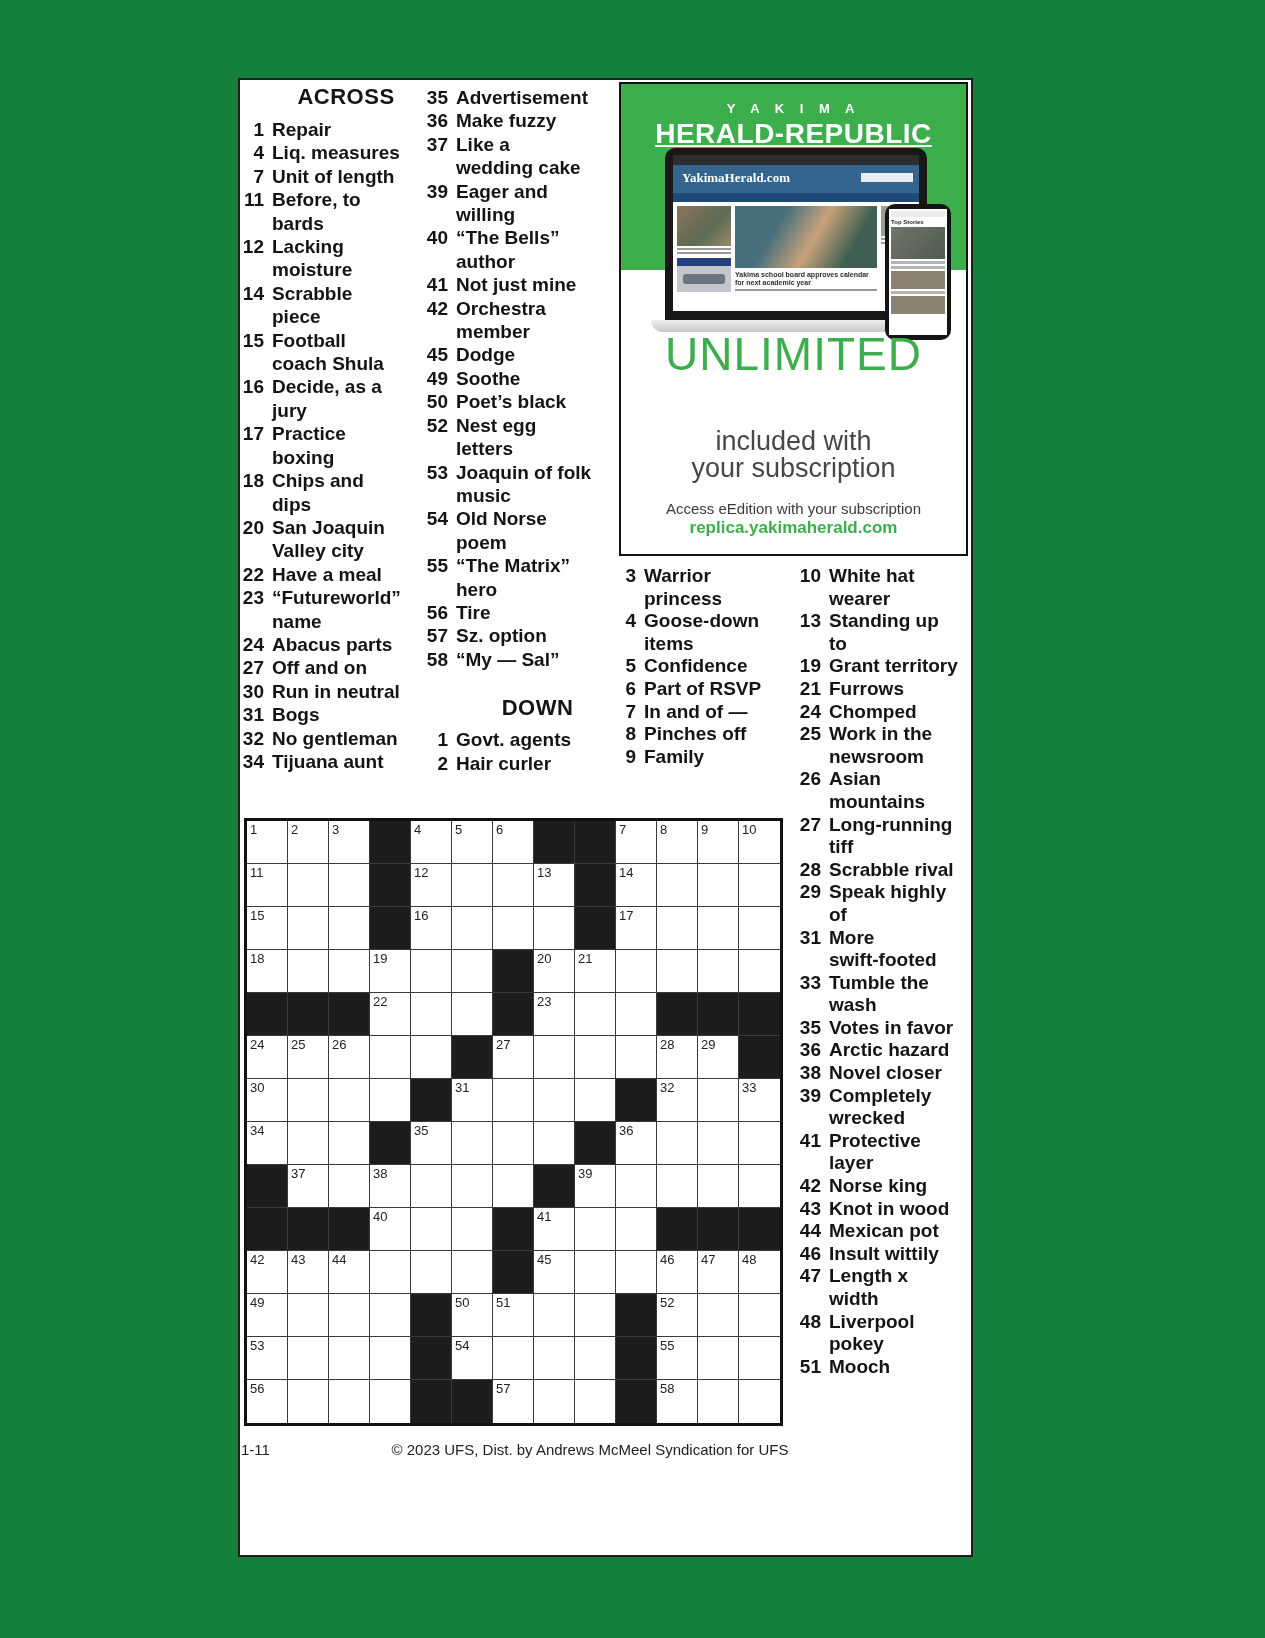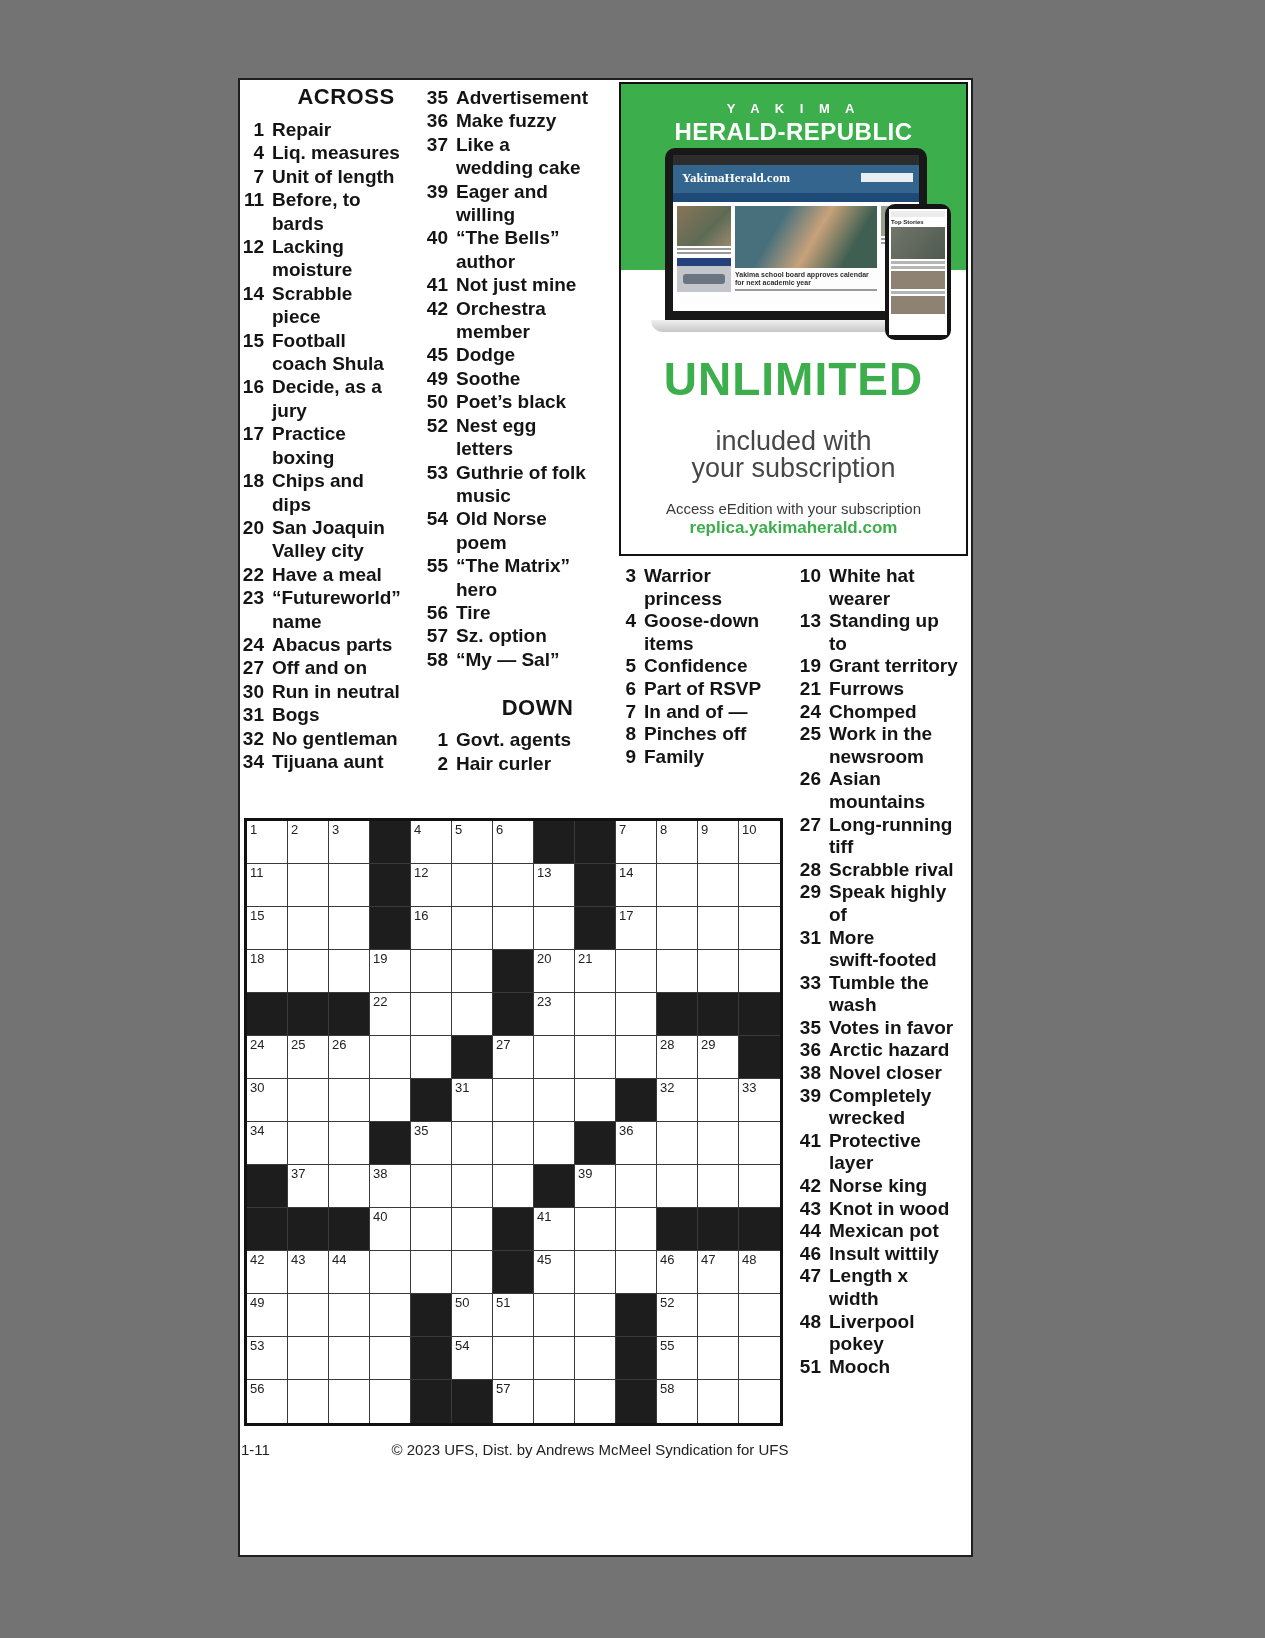--- a/index.html
+++ b/index.html
@@ -1,17 +1,17 @@
 <!DOCTYPE html>
 <html style="--green: #3cae4c; --blue: #33658e;"><head>
 <meta charset="utf-8">
 <style>
   * { margin:0; padding:0; box-sizing:border-box; }
   body { background:#ffffff; font-family:"Liberation Sans","DejaVu Sans",sans-serif; }
-  .canvas { position:relative; width:1265px; height:1638px; background:#737373; overflow:hidden; }
+  .canvas { position:relative; width:1265px; height:1638px; background:#15803d; overflow:hidden; }
 
   .page-frame { position:absolute; left:238px; top:78px; width:735px; height:1479px;
                 border:2px solid #1f1f1f; background:#fff; }
 
   
   .clue-col { position:absolute; color:#141414; }
   .col-header { font-size:22px; font-weight:bold; letter-spacing:.5px; text-align:center;
                 padding-left:28px; margin-bottom:8px; color:#141414; }
   .clue { display:flex; font-size:19px; font-weight:bold; line-height:23.4px; }
   .c3 .clue, .c4 .clue { line-height:22.6px; }
@@ -24,21 +24,21 @@
   #col3 { left:620px; top:565px; width:180px; }
   #col4 { left:795px; top:565px; width:182px; }
   #down-header { margin-top:24px; margin-bottom:7px; }
 
   
   #ad { position:absolute; left:619px; top:82px; width:349px; height:474px;
         border:2px solid #111; background:#fff; overflow:hidden; }
   .ad-green { position:absolute; left:0; top:0; right:0; height:186px;
               background:var(--green,#3cae4c); text-align:center; }
   .ad-kicker { margin-top:17px; color:#fff; font-size:13px; font-weight:bold; letter-spacing:6px; }
-  .ad-brand  { margin-top:2px; color:#fff; font-size:24px; font-weight:bold; letter-spacing:0.5px; }
+  .ad-brand  { margin-top:2px; color:#fff; font-size:28px; font-weight:bold; letter-spacing:0.5px;text-decoration:underline; }
 
   .laptop { position:absolute; left:30px; top:64px; width:290px; }
   .laptop-screen { width:262px; margin:0 auto; height:172px; background:#181818;
                    border-radius:10px 10px 0 0; padding:7px 8px 9px; }
   .screen-inner { background:#fff; height:100%; overflow:hidden; }
   .scr-chrome { height:10px; background:#2d2d2d; }
   .scr-mast { height:28px; background:var(--blue,#33658e); position:relative; }
   .mast-logo { font-family:"Liberation Serif","DejaVu Serif",serif; font-weight:bold;
                color:#fff; font-size:13px; line-height:25px; padding-left:9px; }
   .mast-search { position:absolute; right:6px; top:8px; width:52px; height:9px; background:#e9eef3; }
@@ -61,22 +61,22 @@
 
   .phone { position:absolute; right:15px; top:120px; width:66px; height:136px;
            background:#141414; border-radius:10px; padding:5px 4px; }
   .phone-inner { background:#fff; height:100%; overflow:hidden; padding:2px; }
   .ph-top { height:6px; background:#ececec; }
   .ph-label { font-size:6px; font-weight:bold; color:#222; margin-top:2px; }
   .ph-photo { height:32px; background:linear-gradient(130deg,#72756a,#4f5a50); margin-top:2px; }
   .ph-bar { height:3px; background:#b5b5b5; margin-top:2px; }
   .ph-photo2 { height:18px; background:#8e8273; margin-top:2px; }
 
-  .ad-headline { position:absolute; left:0; right:0; top:268px; text-align:center;
-                 font-size:46px; font-weight:700; letter-spacing:1px; color:var(--green,#3cae4c); }
+  .ad-headline { position:absolute; left:0; right:0; top:243px; text-align:center;
+                 font-size:46px; font-weight:400; letter-spacing:1px; color:var(--green,#3cae4c); }
   .ad-subhead  { position:absolute; left:0; right:0; top:301px; text-align:center;
                  font-size:36px; font-weight:400; letter-spacing:1px; color:#474747; }
   .ad-included { position:absolute; left:0; right:0; top:344px; text-align:center;
                  font-size:27px; line-height:27px; color:#474747; white-space:pre-line; }
   .ad-access   { position:absolute; left:0; right:0; top:416px; text-align:center;
                  font-size:15px; color:#3b3b3b; }
   .ad-url      { position:absolute; left:0; right:0; top:434px; text-align:center;
                  font-size:17px; font-weight:bold; color:var(--green,#3cae4c); }
 
   
@@ -236,21 +236,21 @@
           <span class="cnum">50</span>
           <span class="ctxt">Poet’s black</span>
         </div>
         <div class="clue">
           <span class="cnum">52</span>
           <span class="ctxt">Nest egg
 letters</span>
         </div>
         <div class="clue">
           <span class="cnum">53</span>
-          <span class="ctxt">Guthrie of folk
+          <span class="ctxt">Joaquin of folk
 music</span>
         </div>
         <div class="clue">
           <span class="cnum">54</span>
           <span class="ctxt">Old Norse
 poem</span>
         </div>
         <div class="clue">
           <span class="cnum">55</span>
           <span class="ctxt">“The Matrix”

